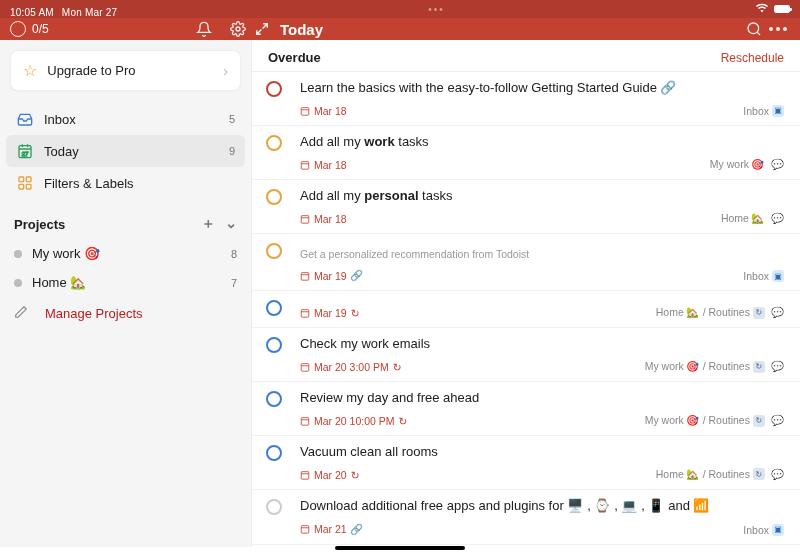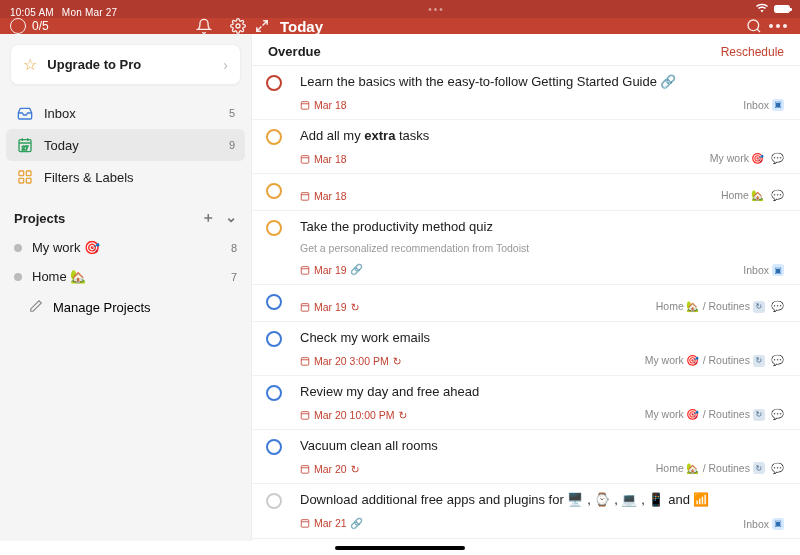--- a/index.html
+++ b/index.html
@@ -15,21 +15,21 @@
   font-size: 10px; letter-spacing: .2px;
 }
 .statusbar .sb-left { display: flex; gap: 8px; margin-top: 6px; }
 .statusbar .sb-center { flex: 1; text-align: center; color: rgba(255,255,255,.5); letter-spacing: 2px; }
 .statusbar .sb-right { display: flex; gap: 6px; align-items: center; }
 .battery-icon { width: 16px; height: 8px; border: 1px solid #fff; border-radius: 2px; position: relative; }
 .battery-icon::after { content:""; position:absolute; right:-3px; top:2px; width:2px; height:3px; background:#fff; border-radius:0 1px 1px 0; }
 .battery-icon > div { background:#fff; height:100%; border-radius:1px; }
 
 .topbar {
-  height: 16px; background: #c24130; display: flex; align-items: center;
+  height: 22px; background: #c24130; display: flex; align-items: center;
   color: #fff; padding: 0 10px;
 }
 .topbar-left { width: 240px; display: flex; align-items: center; gap: 10px; }
 .topbar-right { flex: 1; display: flex; align-items: center; }
 .topbar .progress-pill { display: flex; align-items: center; gap: 6px; font-size: 12px; }
 .ring-icon { width: 16px; height: 16px; border: 1.5px solid rgba(255,255,255,.9); border-radius: 50%; }
 .topbar .spacer { flex: 1; }
 .icon-btn { width: 24px; height: 24px; display: flex; align-items: center; justify-content: center; color: rgba(255,255,255,.9); cursor: pointer; }
 .topbar-title { font-size: 15px; font-weight: 600; margin-left: 6px; }
 .expand-icon svg { width: 14px; height: 14px; }
@@ -38,42 +38,42 @@
 
 .app-body { display: flex; height: calc(555px - 48px); }
 .sidebar { width: 252px; background: #f5f5f5; border-right: 1px solid #eee; overflow-y: auto; }
 .upgrade-card {
   margin: 10px; background: #fff; border: 1px solid #eee; border-radius: 8px;
   padding: 10px 12px; display: flex; align-items: center; gap: 10px;
   box-shadow: 0 1px 2px rgba(0,0,0,.03);
 }
 .upgrade-card .star { color: #e8a33d; font-size: 16px; }
 .upgrade-card .uc-text { flex: 1; }
-.upgrade-card .uc-title { font-weight: 700; font-size: 13px; }
+.upgrade-card .uc-title { font-weight: 400; font-size: 13px; }
 .upgrade-card .uc-sub { font-size: 10px; color: #888; line-height: 1.2; }
 .chev { color: #bbb; font-size: 14px; }
 
 .nav-list { padding: 2px 6px; }
 .nav-item {
   display: flex; align-items: center; gap: 10px; padding: 7px 10px;
   border-radius: 6px; cursor: pointer; font-size: 13px;
 }
 .nav-item.active { background: #e9e9e9; }
 .nav-item .count { margin-left: auto; color: #777; font-size: 11px; }
 .nav-icon { width: 18px; height: 18px; display: flex; align-items: center; justify-content: center; }
 .nav-icon svg { width: 16px; height: 16px; }
 
 .projects-hdr { display: flex; align-items: center; padding: 14px 14px 6px; font-weight: 600; font-size: 13px; }
 .projects-hdr .ph-actions { margin-left: auto; display: flex; gap: 10px; color: #777; }
 .ph-btn { cursor: pointer; font-size: 14px; }
 
 .proj-item { display: flex; align-items: center; gap: 10px; padding: 7px 14px; cursor: pointer; font-size: 13px; }
 .proj-item .dot { width: 8px; height: 8px; border-radius: 50%; background: #bbb; }
 .proj-item .count { margin-left: auto; color: #777; font-size: 11px; }
-.manage-item { display: flex; align-items: center; gap: 10px; padding: 8px 29px; cursor: pointer; font-size: 13px; color: #000000; }
+.manage-item { display: flex; align-items: center; gap: 17px; padding: 8px 14px; cursor: pointer; font-size: 13px; color: #b91c1c; }
 
 .main { flex: 1; overflow-y: auto; background: #fff; }
 .section-hdr { display: flex; align-items: center; padding: 10px 16px 6px; border-bottom: 1px solid #eee; }
 .section-hdr .sh-title { font-weight: 600; font-size: 13px; }
 .section-hdr .sh-action { margin-left: auto; color: #c24130; font-size: 12px; cursor: pointer; }
 
 .task {
   display: flex; padding: 8px 16px 8px 14px; border-bottom: 1px solid #f1f1f1;
   gap: 18px;
 }
@@ -259,52 +259,52 @@
               <span>Mar 18</span>
             </div>
           </div>
           <div class="task-right">
             <span class="loc">Inbox <span class="loc-badge inbox">▣</span></span>
           </div>
         </div>
         <div class="task">
           <div class="checkbox" style="border-color: rgb(232, 163, 61);"></div>
           <div class="task-main">
-            <div class="task-title">Add all my <b>extra</b> tasks</div>
+            <div class="task-title">Add all my <b>work</b> tasks</div>
             <div class="task-meta">
               <svg class="cal-icon" viewBox="0 0 24 24" fill="none" stroke="currentColor" stroke-width="2">
                 <rect x="3" y="4" width="18" height="18" rx="2"></rect>
                 <path d="M3 9h18"></path>
               </svg> 
               <span>Mar 18</span>
             </div>
           </div>
           <div class="task-right">
             <span class="loc">My work 🎯 <span class="comment-bubble">💬</span></span>
           </div>
         </div>
         <div class="task">
           <div class="checkbox" style="border-color: rgb(232, 163, 61);"></div>
           <div class="task-main">
+            <div class="task-title">Add all my <b>personal</b> tasks</div>
             <div class="task-meta">
               <svg class="cal-icon" viewBox="0 0 24 24" fill="none" stroke="currentColor" stroke-width="2">
                 <rect x="3" y="4" width="18" height="18" rx="2"></rect>
                 <path d="M3 9h18"></path>
               </svg> 
               <span>Mar 18</span>
             </div>
           </div>
           <div class="task-right">
             <span class="loc">Home 🏡 <span class="comment-bubble">💬</span></span>
           </div>
         </div>
         <div class="task">
           <div class="checkbox" style="border-color: rgb(232, 163, 61);"></div>
           <div class="task-main">
-            <div class="task-title">Take the productivity method quiz</div>
             <div class="task-sub">Get a personalized recommendation from Todoist</div>
             <div class="task-meta">
               <svg class="cal-icon" viewBox="0 0 24 24" fill="none" stroke="currentColor" stroke-width="2">
                 <rect x="3" y="4" width="18" height="18" rx="2"></rect>
                 <path d="M3 9h18"></path>
               </svg> 
               <span>Mar 19</span>
               <span style="color:#999"> 🔗</span>
             </div>
           </div>

